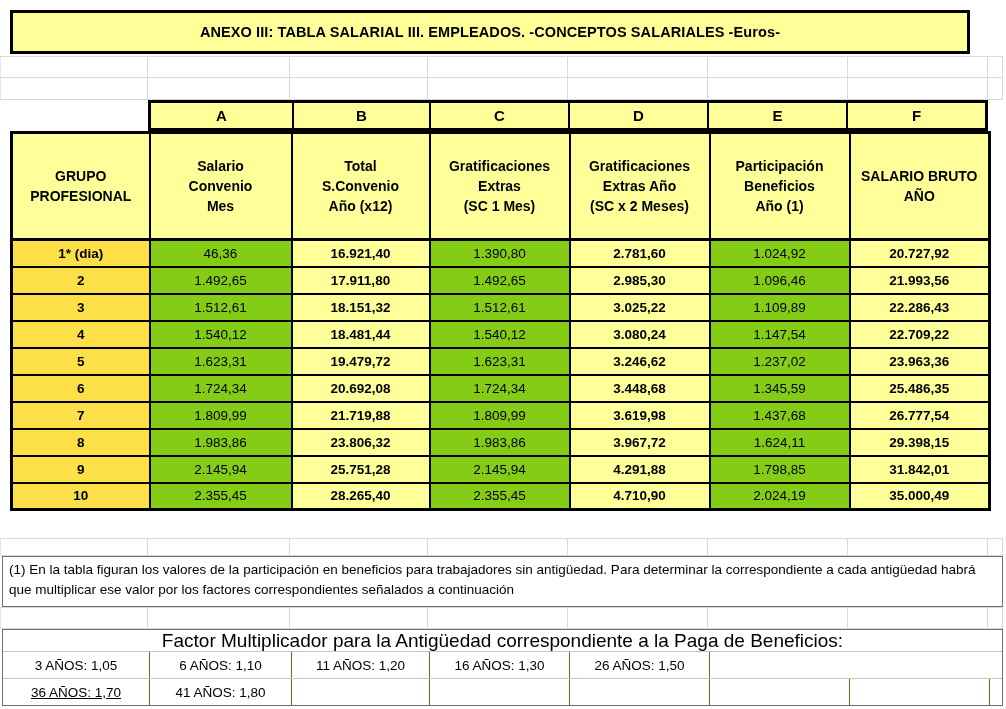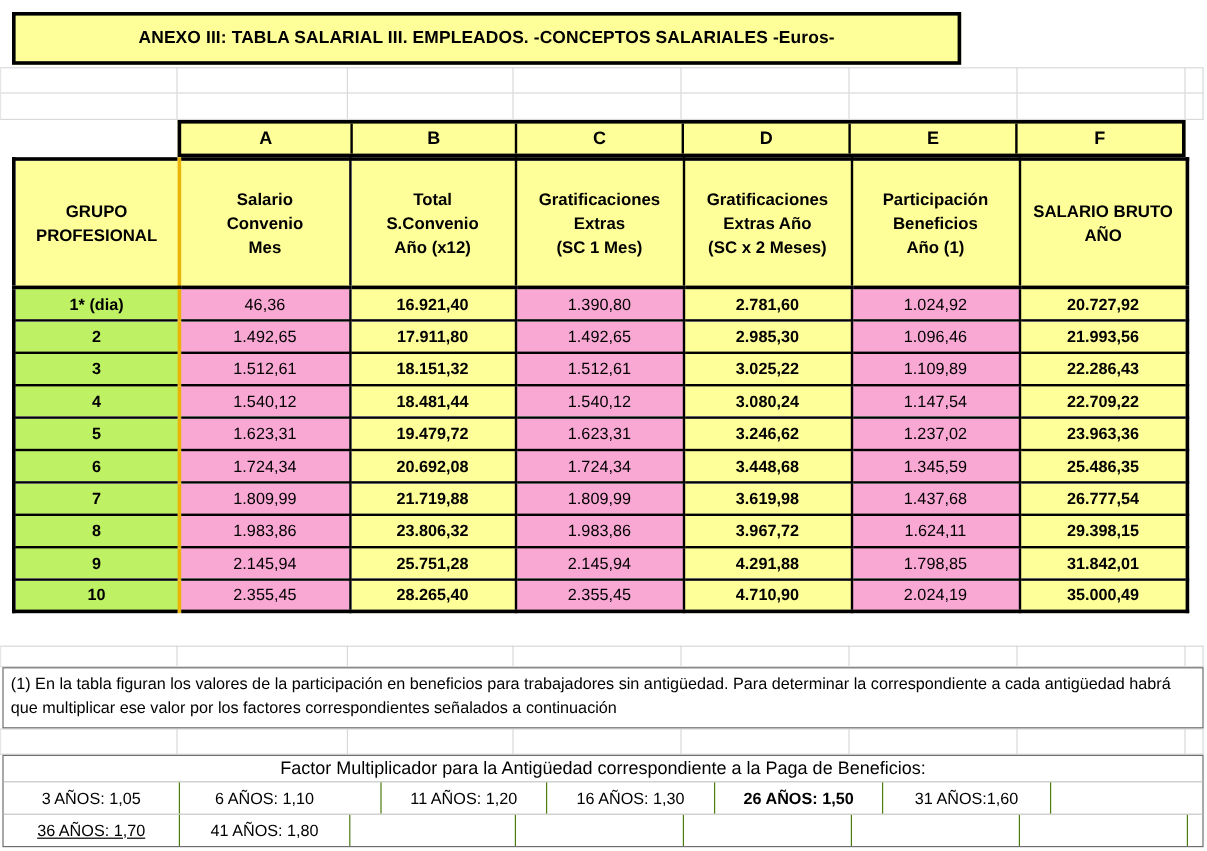--- a/index.html
+++ b/index.html
@@ -9,21 +9,21 @@
   }
   
   .gridstrip{position:absolute;left:0;}
   .gridrow{display:flex;}
   .gridcell{box-sizing:border-box;border-right:1px solid #d9d9d9;border-bottom:1px solid #d9d9d9;flex:none;}
   .gridrow:first-child .gridcell{border-top:1px solid #d9d9d9;}
   .gridrow .gridcell:first-child{border-left:1px solid #e6e6e6;}
 
   
   .title-box{
-    position:absolute;left:10px;top:10px;width:791px;height:44px;box-sizing:border-box;
+    position:absolute;left:10px;top:10px;width:960px;height:44px;box-sizing:border-box;
     background:#ffff99;border:3px solid #000;
     display:flex;align-items:center;justify-content:center;
     font-weight:bold;font-size:14.5px;letter-spacing:.1px;
   }
 
   
   .letter-row{
     position:absolute;left:148px;top:100px;width:840px;height:31px;box-sizing:border-box;
     background:#ffff99;border:3px solid #000;display:flex;
   }
@@ -41,40 +41,40 @@
   table.salary th,table.salary td{
     border:2px solid #000;text-align:center;vertical-align:middle;
     padding:0;overflow:hidden;font-size:13.5px;
   }
   table.salary th{
     background:#ffff99;font-weight:bold;white-space:pre-line;line-height:1.45;font-size:14px;
   }
   table.salary tr.hdr{height:107px;}
   table.salary tr.hdr th{border-bottom:3px solid #000;}
   table.salary tr.data{height:27px;}
-  table.salary td.grupo,table.salary th.grupo{border-right:3px solid #eab308;}
-  table.salary td.grupo{background:#bef264;font-weight:bold;}
+  table.salary td.grupo,table.salary th.grupo{border-right:1px solid #eab308;}
+  table.salary td.grupo{background:#fde047;font-weight:bold;}
   table.salary td.ycell{background:#ffff99;font-weight:bold;margin-top:24px;}
-  table.salary td.wcell{background:#f9a8d4;font-weight:normal;}
+  table.salary td.wcell{background:#84cc16;font-weight:normal;}
 
   
   .footnote-box{
     position:absolute;left:2px;top:556px;width:1001px;height:51px;box-sizing:border-box;
     border:1px solid #6e6e6e;background:#fff;padding:3px 6px 0 6px;
     font-size:13.5px;line-height:1.5;
   }
 
   
   .factor-box{
     position:absolute;left:2px;top:629px;width:1001px;box-sizing:border-box;
     border:1px solid #6e6e6e;background:#fff;
   }
   .factor-title{
     height:21px;display:flex;align-items:center;justify-content:center;
-    font-size:15px;box-sizing:border-box;
+    font-size:19px;box-sizing:border-box;
   }
   .factor-row{display:flex;height:26px;border-top:1px solid #c6c6c6;}
   .factor-cell{
     box-sizing:border-box;flex:none;display:flex;align-items:center;justify-content:center;
     font-size:13.5px;border-left:1px solid #4d7c0f;
   }
   .factor-cell:first-child{border-left:none;}
 </style>
 </head>
 <body>
@@ -265,24 +265,23 @@
   </table>
 
   <div class="footnote-box">(1) En la tabla figuran los valores de la participación en beneficios para trabajadores sin antigüedad. Para determinar la correspondiente a cada antigüedad habrá que multiplicar ese valor por los factores correspondientes señalados a continuación</div>
 
   <div class="factor-box">
     <div class="factor-title">Factor Multiplicador para la Antigüedad correspondiente a la Paga de Beneficios:</div>
     <div>
         <div class="factor-row">
           <div class="factor-cell" style="width: 146px;">3 AÑOS: 1,05</div>
           <div class="factor-cell" style="width: 142px;">6 AÑOS: 1,10</div>
-          <div class="factor-cell" style="width: 138px; margin-left: 26px;">11 AÑOS: 1,20</div>
+          <div class="factor-cell" style="width: 138px;">11 AÑOS: 1,20</div>
           <div class="factor-cell" style="width: 140px;">16 AÑOS: 1,30</div>
-          <div class="factor-cell" style="width: 140px; font-weight: bold;">26 AÑOS: 1,50</div>
-          <div class="factor-cell" style="width: 140px;">31 AÑOS:1,60</div>
+          <div class="factor-cell" style="width: 140px;">26 AÑOS: 1,50</div>
           <div class="factor-cell" style="width: 15px;"></div>
         </div>
         <div class="factor-row">
           <div class="factor-cell" style="width: 146px; text-decoration: underline;">36 AÑOS: 1,70</div>
           <div class="factor-cell" style="width: 142px;">41 AÑOS: 1,80</div>
           <div class="factor-cell" style="width: 138px;"></div>
           <div class="factor-cell" style="width: 140px;"></div>
           <div class="factor-cell" style="width: 140px;"></div>
           <div class="factor-cell" style="width: 140px;"></div>
           <div class="factor-cell" style="width: 140px;"></div>

